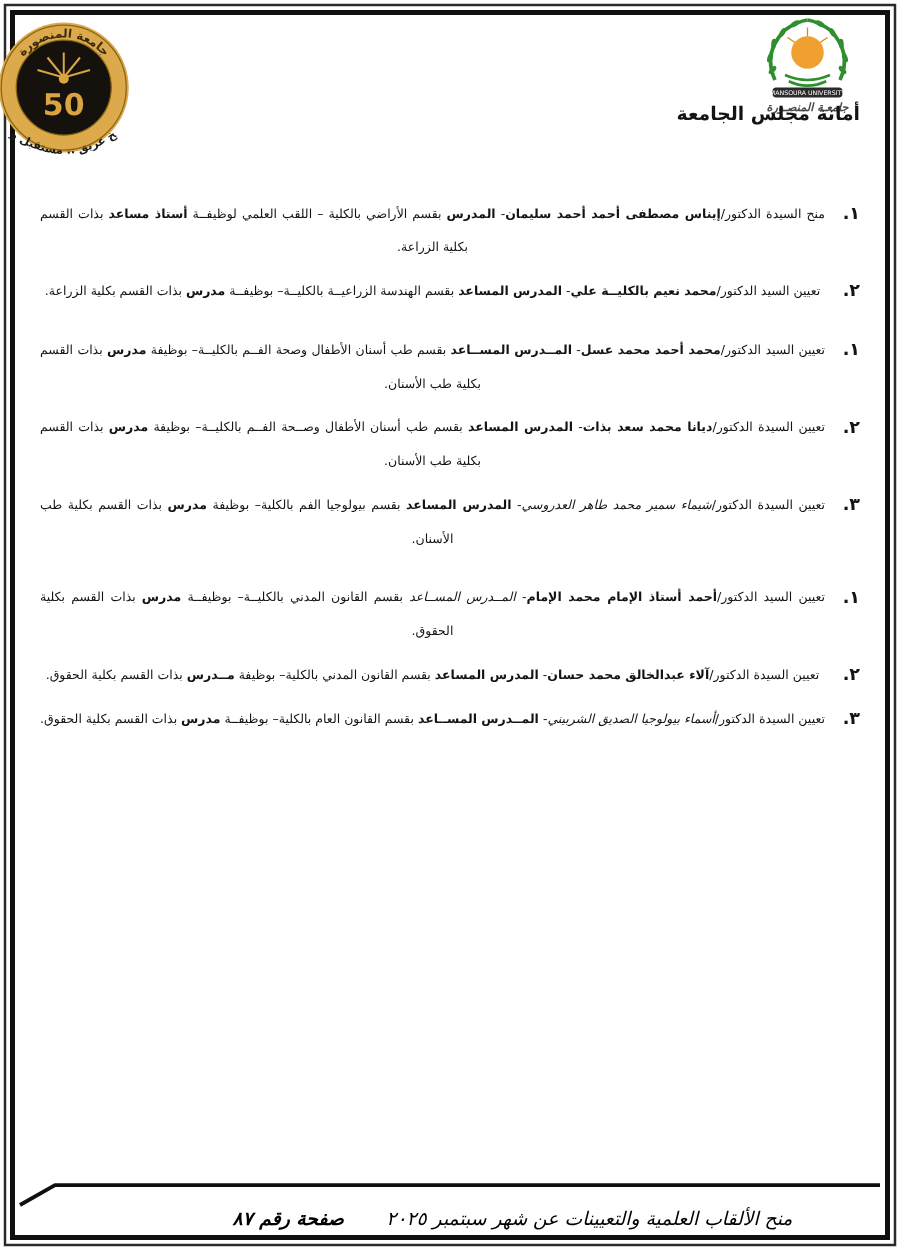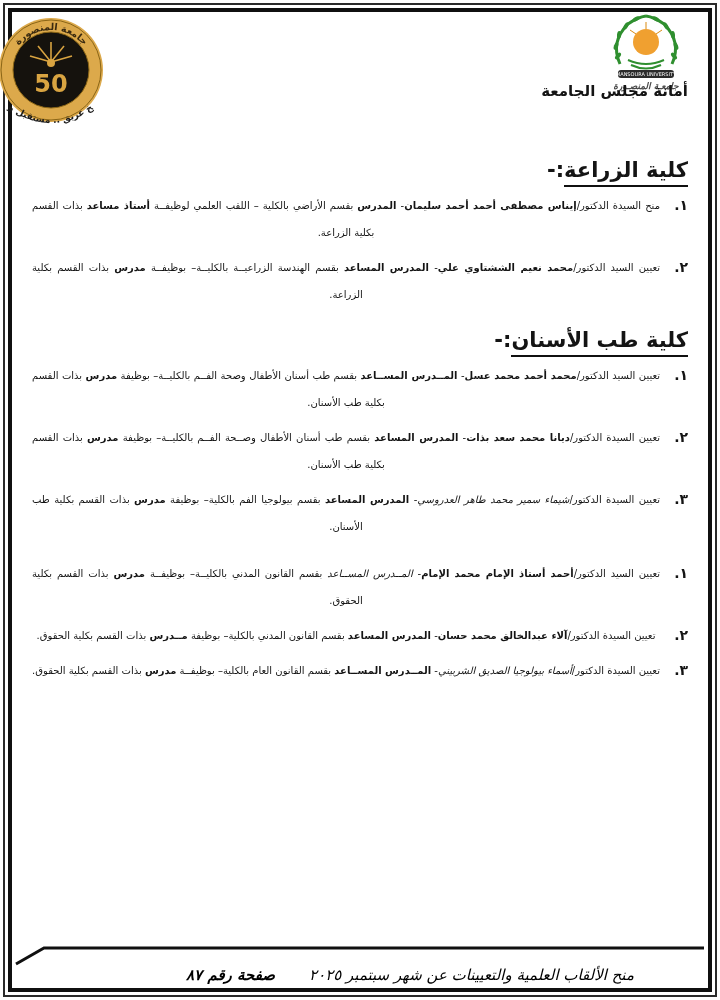--- a/index.html
+++ b/index.html
@@ -104,32 +104,30 @@
         <rect x="20" y="58" width="56" height="8" rx="3" fill="#2b2b2b"></rect>
         <text x="48" y="64" text-anchor="middle" font-size="5" fill="#ffffff" font-family="DejaVu Sans, sans-serif">MANSOURA UNIVERSITY</text>
         <text x="48" y="77" text-anchor="middle" font-size="9" font-weight="bold" fill="#4a4a4a" font-style="italic" font-family="DejaVu Sans, sans-serif">جامعـة المنصـورة</text>
       </svg>
 
       <div class="dept">أمانة مجلس الجامعة</div>
     </div>
 
     <div id="sections">
         <section class="section">
-          <h2 class="section-title"><span class="u">كلية الزراعة</span><span>:-</span></h2>
           <div class="item">
             <span class="num">١.</span>
             <p class="txt"><span class="sr">منح السيدة الدكتور/</span><span class="sb">إيناس مصطفى أحمد أحمد سليمان</span><span class="sr">- </span><span class="sb">المدرس</span><span class="sr"> بقسم الأراضي بالكلية – اللقب العلمي لوظيفــة </span><span class="sb">أستاذ مساعد</span><span class="sr"> بذات القسم بكلية الزراعة.</span></p>
           </div>
           <div class="item">
             <span class="num">٢.</span>
-            <p class="txt"><span class="sr">تعيين السيد الدكتور/</span><span class="sb">محمد نعيم الششتاوي علي</span><span class="sr">- </span><span class="sb">المدرس المساعد</span><span class="sr"> بقسم الهندسة الزراعيــة بالكليــة– بوظيفــة </span><span class="sb">مدرس</span><span class="sr"> بذات القسم بكلية الزراعة.</span></p>
+            <p class="txt"><span class="sr">تعيين السيد الدكتور/</span><span class="sb">محمد نعيم بالكليــة علي</span><span class="sr">- </span><span class="sb">المدرس المساعد</span><span class="sr"> بقسم الهندسة الزراعيــة بالكليــة– بوظيفــة </span><span class="sb">مدرس</span><span class="sr"> بذات القسم بكلية الزراعة.</span></p>
           </div>
         </section>
         <section class="section">
-          <h2 class="section-title"><span class="u">كلية طب الأسنان</span><span>:-</span></h2>
           <div class="item">
             <span class="num">١.</span>
             <p class="txt"><span class="sr">تعيين السيد الدكتور/</span><span class="sb">محمد أحمد محمد عسل</span><span class="sr">- </span><span class="sb">المــدرس المســاعد</span><span class="sr"> بقسم طب أسنان الأطفال وصحة الفــم بالكليــة– بوظيفة </span><span class="sb">مدرس</span><span class="sr"> بذات القسم بكلية طب الأسنان.</span></p>
           </div>
           <div class="item">
             <span class="num">٢.</span>
             <p class="txt"><span class="sr">تعيين السيدة الدكتور/</span><span class="sb">ديانا محمد سعد بذات</span><span class="sr">- </span><span class="sb">المدرس المساعد</span><span class="sr"> بقسم طب أسنان الأطفال وصــحة الفــم بالكليــة– بوظيفة </span><span class="sb">مدرس</span><span class="sr"> بذات القسم بكلية طب الأسنان.</span></p>
           </div>
           <div class="item">
             <span class="num">٣.</span>

